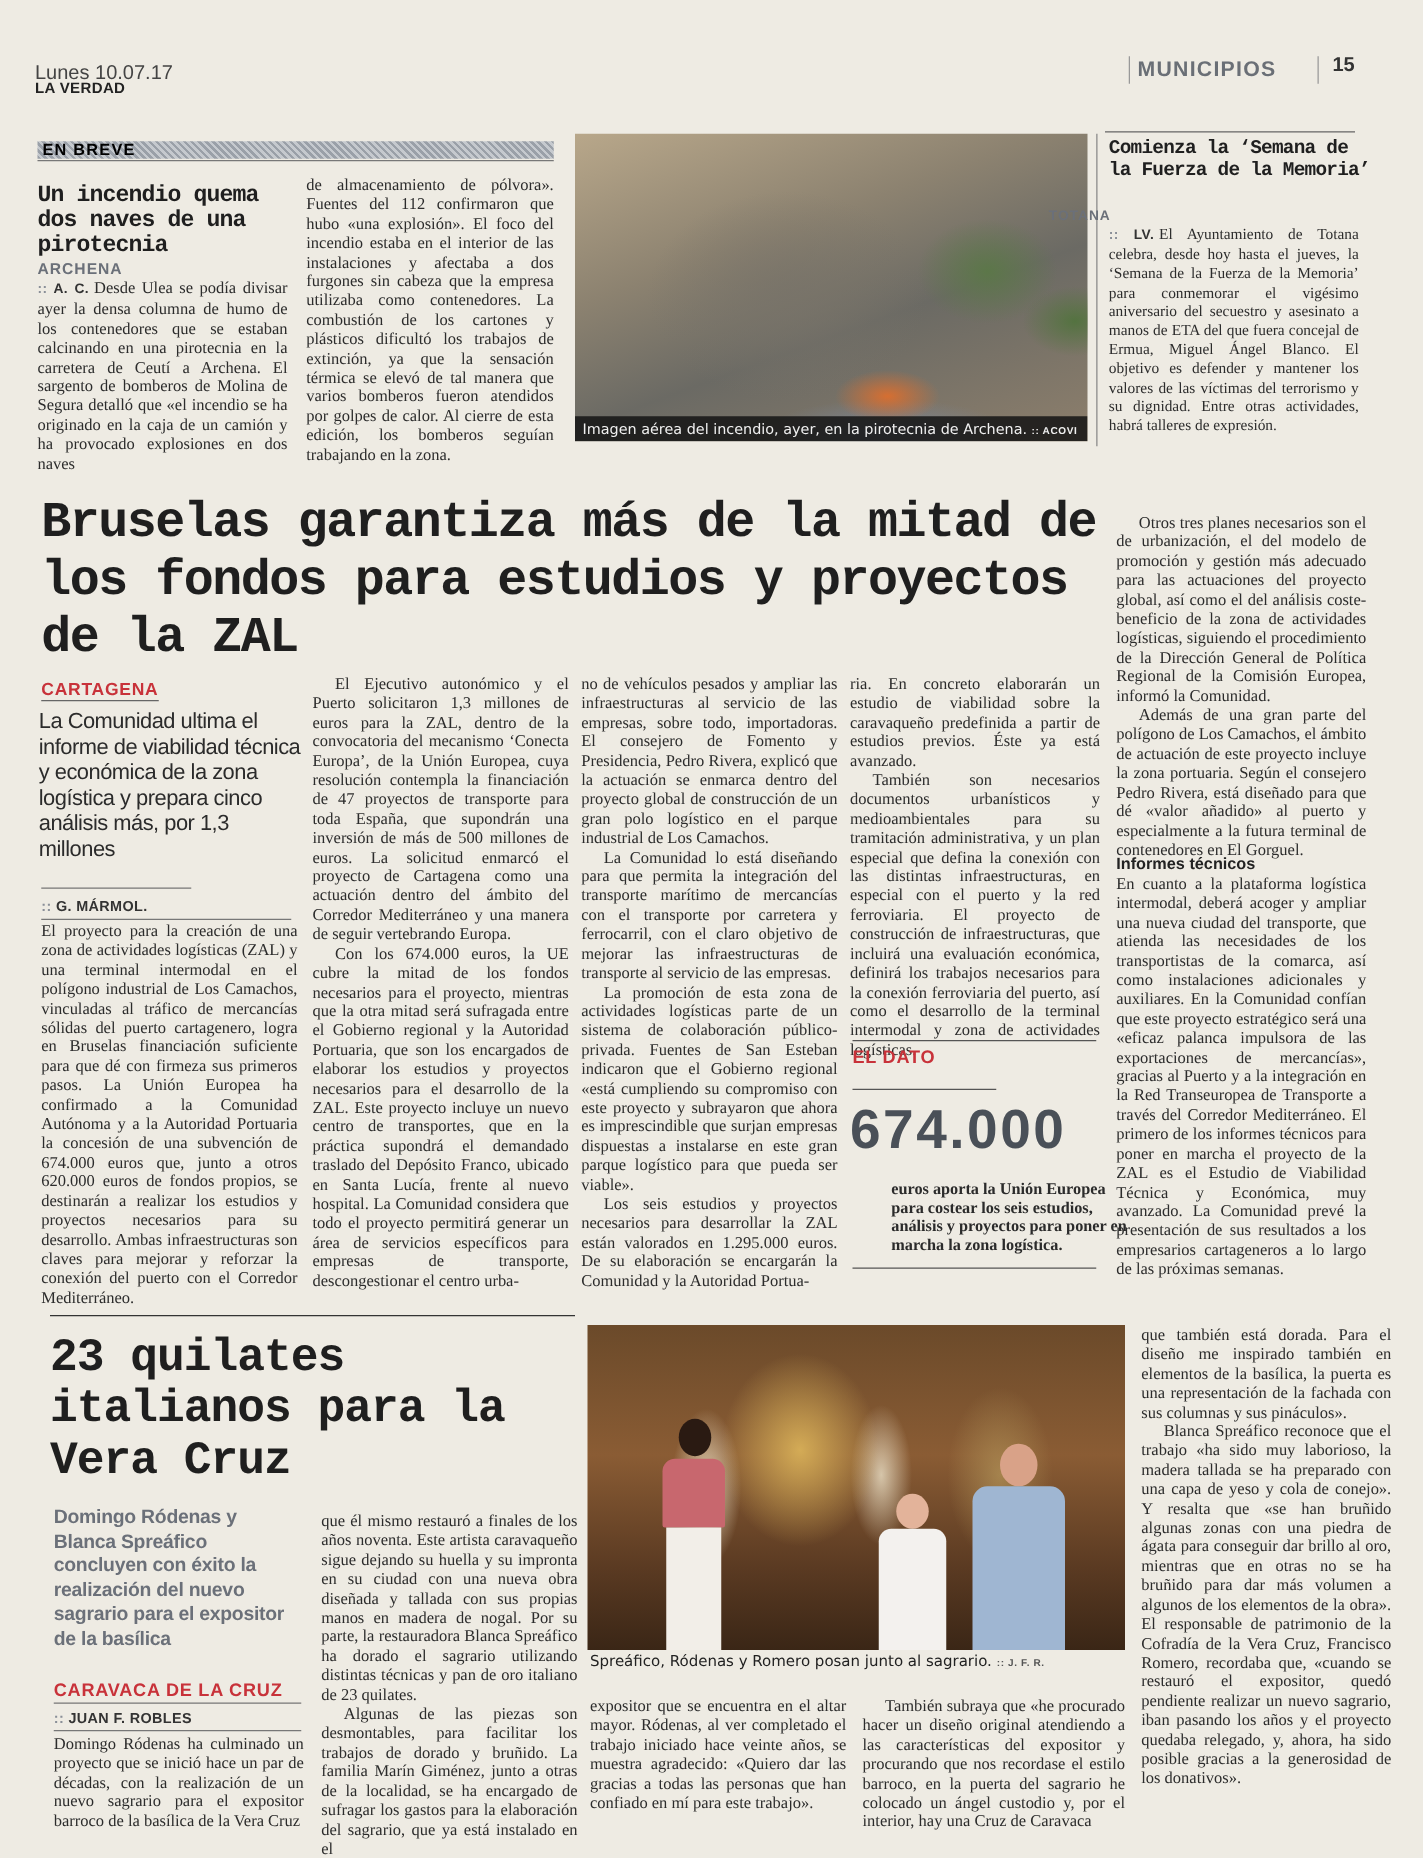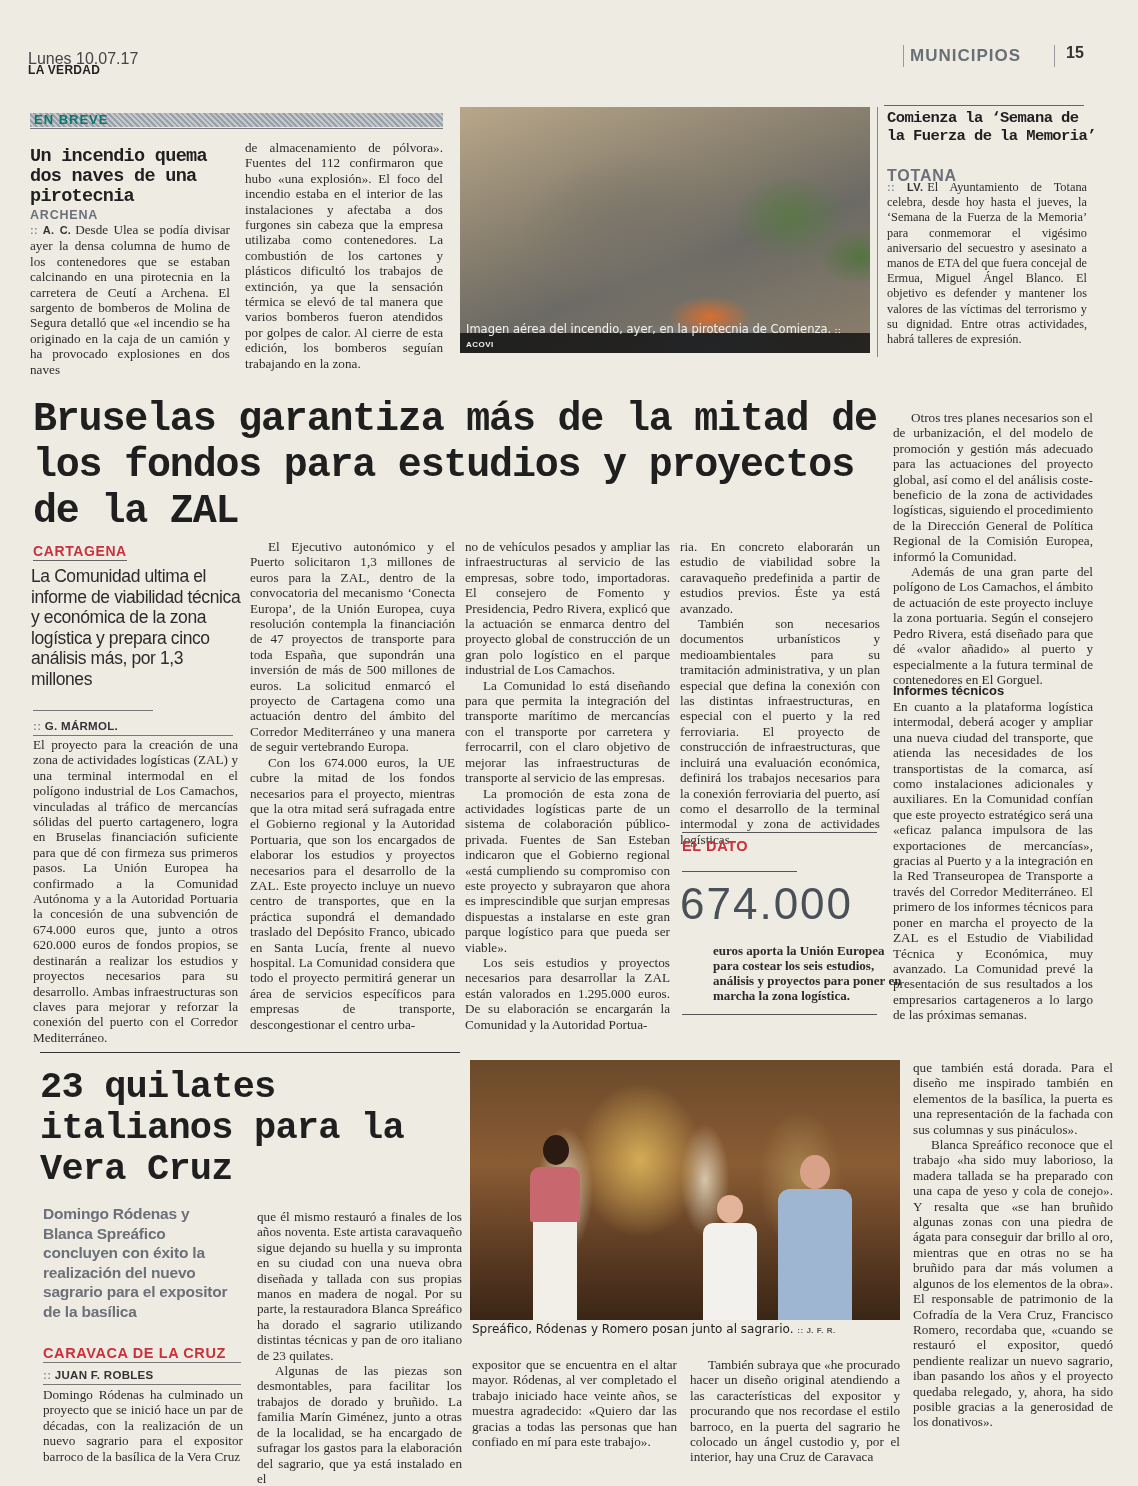--- a/index.html
+++ b/index.html
@@ -39,49 +39,49 @@
 
 <div class="abs sans" style="left:28px;top:50px;font-size:16px;color:#444;font-weight:300;">Lunes 10.07.17</div>
 <div class="abs sans" style="left:28px;top:63px;font-size:12px;font-weight:700;color:#222;letter-spacing:0.3px;">LA VERDAD</div>
 
 <div class="vrule" style="left:903px;top:45px;height:22px;background:#999;"></div>
 <div class="abs sans" style="left:910px;top:46px;font-size:17px;font-weight:700;color:#6a6f76;letter-spacing:1px;">MUNICIPIOS</div>
 <div class="vrule" style="left:1054px;top:45px;height:22px;background:#999;"></div>
 <div class="abs sans" style="left:1066px;top:44px;font-size:16px;font-weight:700;color:#333;">15</div>
 
 <div class="abs" style="left:30px;top:113px;width:413px;height:14px;background:repeating-linear-gradient(45deg,#9aa0a8 0 2px,#c5c9ce 2px 4px);"></div>
-<div class="abs sans" style="left:34px;top:112px;font-size:13px;font-weight:700;color:#0f766e;letter-spacing:1px;">EN BREVE</div>
+<div class="abs sans" style="left:34px;top:112px;font-size:13px;font-weight:700;color:#000000;letter-spacing:1px;">EN BREVE</div>
 <div class="rule" style="left:30px;top:128px;width:413px;background:#777;"></div>
 
 <div class="abs headline" style="left:30px;top:147px;width:210px;font-size:18.5px;line-height:20px;letter-spacing:-0.7px;">Un incendio quema dos naves de una pirotecnia</div>
 <div class="abs kicker-grey" style="left:30px;top:208px;">ARCHENA</div>
 <div class="abs body-text" style="left:30px;top:222px;width:200px;">
   <span class="byline"><span class="dots">::</span> <span>A. C.</span></span><span>Desde Ulea se podía divisar ayer la densa columna de humo de los contenedores que se estaban calcinando en una pirotecnia en la carretera de Ceutí a Archena. El sargento de bomberos de Molina de Segura detalló que «el incendio se ha originado en la caja de un camión y ha provocado explosiones en dos naves</span>
 </div>
 <div class="abs body-text" style="left:245px;top:140px;width:198px;">de almacenamiento de pólvora». Fuentes del 112 confirmaron que hubo «una explosión». El foco del incendio estaba en el interior de las instalaciones y afectaba a dos furgones sin cabeza que la empresa utilizaba como contenedores. La combustión de los cartones y plásticos dificultó los trabajos de extinción, ya que la sensación térmica se elevó de tal manera que varios bomberos fueron atendidos por golpes de calor. Al cierre de esta edición, los bomberos seguían trabajando en la zona.</div>
 
 <div class="photo" style="left:460px;top:107px;width:410px;height:246px;background:
        radial-gradient(ellipse 60px 30px at 250px 210px, rgba(230,110,40,0.85), transparent 70%),
        radial-gradient(ellipse 160px 120px at 170px 130px, rgba(120,115,105,0.75), transparent 70%),
        radial-gradient(ellipse 80px 60px at 330px 110px, rgba(90,120,70,0.9), transparent 70%),
        radial-gradient(ellipse 60px 40px at 400px 150px, rgba(80,115,60,0.9), transparent 70%),
        radial-gradient(ellipse 140px 40px at 250px 240px, rgba(120,140,170,0.7), transparent 70%),
        linear-gradient(160deg,#b8a78a 0%,#8c8270 35%,#6b6a64 60%,#8d7f6c 100%);">
   <div class="abs" style="left:0;bottom:0;width:100%;height:20px;background:rgba(20,20,20,0.85);"></div>
   <div class="abs caption" style="left:6px;bottom:3px;color:#f0f0f0;font-size:11.5px;">
-    <span>Imagen aérea del incendio, ayer, en la pirotecnia de Comienza.</span>
+    <span>Imagen aérea del incendio, ayer, en la pirotecnia de Archena.</span>
     <span class="credit"><span>::</span> <span>ACOVI</span></span>
   </div>
 </div>
 
 <div class="vrule" style="left:877px;top:107px;height:250px;background:#888;"></div>
 <div class="rule" style="left:884px;top:105px;width:200px;background:#666;"></div>
 
 <div class="abs headline" style="left:887px;top:109px;width:210px;font-size:15.5px;line-height:18px;letter-spacing:-0.6px;">Comienza la ‘Semana de la Fuerza de la Memoria’</div>
-<div class="abs kicker-grey" style="left:887px;top:167px;font-size:16px;">TOTANA</div>
+<div class="abs kicker-grey" style="left:839px;top:167px;font-size:11px;">TOTANA</div>
 <div class="abs body-text" style="left:887px;top:180px;width:200px;font-size:12.3px;line-height:15.2px;">
   <span class="byline"><span class="dots">::</span> <span>LV.</span></span><span>El Ayuntamiento de Totana celebra, desde hoy hasta el jueves, la ‘Semana de la Fuerza de la Memoria’ para conmemorar el vigésimo aniversario del secuestro y asesinato a manos de ETA del que fuera concejal de Ermua, Miguel Ángel Blanco. El objetivo es defender y mantener los valores de las víctimas del terrorismo y su dignidad. Entre otras actividades, habrá talleres de expresión.</span>
 </div>
 
 <div class="abs headline" style="left:33px;top:397px;width:860px;font-size:40px;line-height:46px;letter-spacing:-1.2px;">Bruselas garantiza más de la mitad de los fondos para estudios y proyectos de la ZAL</div>
 
 <div class="abs kicker-red" style="left:33px;top:543px;border-bottom:1px solid #666;padding-bottom:1px;">CARTAGENA</div>
 <div class="abs sans" style="left:31px;top:566px;width:210px;font-size:17.5px;line-height:20.5px;color:#2b2b2b;font-weight:400;letter-spacing:-0.4px;">La Comunidad ultima el informe de viabilidad técnica y económica de la zona logística y prepara cinco análisis más, por 1,3 millones</div>
 <div class="rule" style="left:33px;top:710px;width:120px;background:#777;"></div>
 
@@ -107,21 +107,21 @@
 </div>
 
 <div class="abs body-text" style="left:680px;top:539px;width:200px;">
   <p>ria. En concreto elaborarán un estudio de viabilidad sobre la caravaqueño predefinida a partir de estudios previos. Éste ya está avanzado.</p>
   <p class="indent">También son necesarios documentos urbanísticos y medioambientales para su tramitación administrativa, y un plan especial que defina la conexión con las distintas infraestructuras, en especial con el puerto y la red ferroviaria. El proyecto de construcción de infraestructuras, que incluirá una evaluación económica, definirá los trabajos necesarios para la conexión ferroviaria del puerto, así como el desarrollo de la terminal intermodal y zona de actividades logísticas.</p>
 </div>
 
 <div class="rule" style="left:682px;top:832px;width:195px;background:#555;"></div>
 <div class="abs kicker-red" style="left:682px;top:838px;font-size:14.5px;">EL DATO</div>
 <div class="rule" style="left:682px;top:871px;width:115px;background:#555;"></div>
-<div class="abs sans" style="left:680px;top:880px;font-size:44px;font-weight:400;color:#4a5058;letter-spacing:2px;line-height:48px;">674.000</div>
+<div class="abs sans" style="left:680px;top:880px;font-size:44px;font-weight:700;color:#4a5058;letter-spacing:2px;line-height:48px;">674.000</div>
 <div class="abs serif" style="left:682px;top:943px;width:198px;font-size:13px;line-height:15px;font-weight:700;color:#2b2b2b;margin-left:31px;">euros aporta la Unión Europea para costear los seis estudios, análisis y proyectos para poner en marcha la zona logística.</div>
 <div class="rule" style="left:682px;top:1014px;width:195px;background:#555;"></div>
 
 <div class="abs body-text" style="left:893px;top:410px;width:200px;">
   <p class="indent">Otros tres planes necesarios son el de urbanización, el del modelo de promoción y gestión más adecuado para las actuaciones del proyecto global, así como el del análisis coste-beneficio de la zona de actividades logísticas, siguiendo el procedimiento de la Dirección General de Política Regional de la Comisión Europea, informó la Comunidad.</p>
   <p class="indent">Además de una gran parte del polígono de Los Camachos, el ámbito de actuación de este proyecto incluye la zona portuaria. Según el consejero Pedro Rivera, está diseñado para que dé «valor añadido» al puerto y especialmente a la futura terminal de contenedores en El Gorguel.</p>
 </div>
 <div class="abs sans" style="left:893px;top:683px;font-size:13px;font-weight:700;color:#222;">Informes técnicos</div>
 <div class="abs body-text" style="left:893px;top:699px;width:200px;">
   <p>En cuanto a la plataforma logística intermodal, deberá acoger y ampliar una nueva ciudad del transporte, que atienda las necesidades de los transportistas de la comarca, así como instalaciones adicionales y auxiliares. En la Comunidad confían que este proyecto estratégico será una «eficaz palanca impulsora de las exportaciones de mercancías», gracias al Puerto y a la integración en la Red Transeuropea de Transporte a través del Corredor Mediterráneo. El primero de los informes técnicos para poner en marcha el proyecto de la ZAL es el Estudio de Viabilidad Técnica y Económica, muy avanzado. La Comunidad prevé la presentación de sus resultados a los empresarios cartageneros a lo largo de las próximas semanas.</p>

